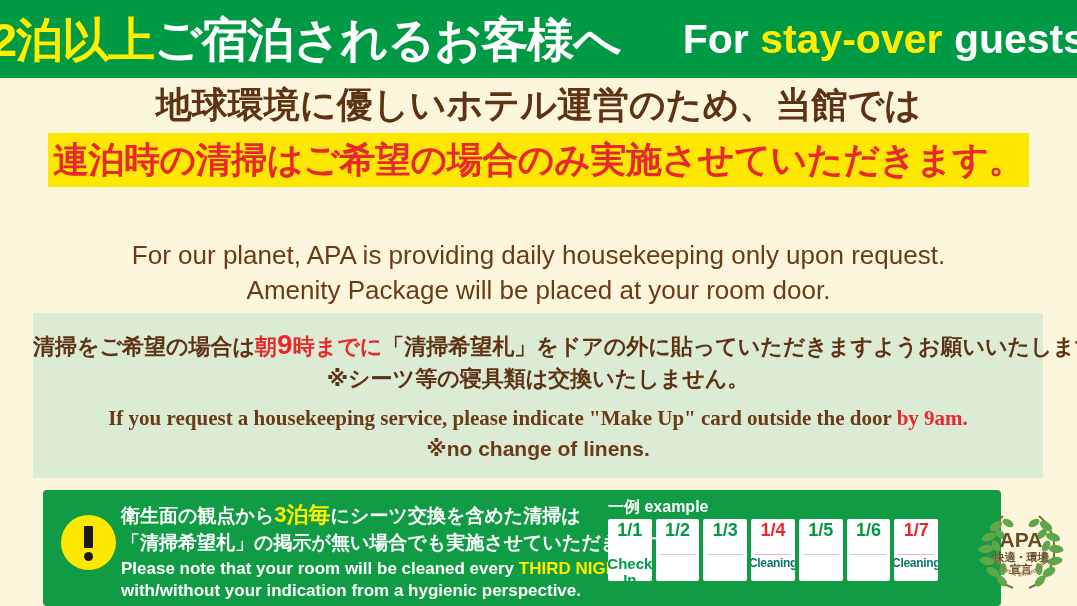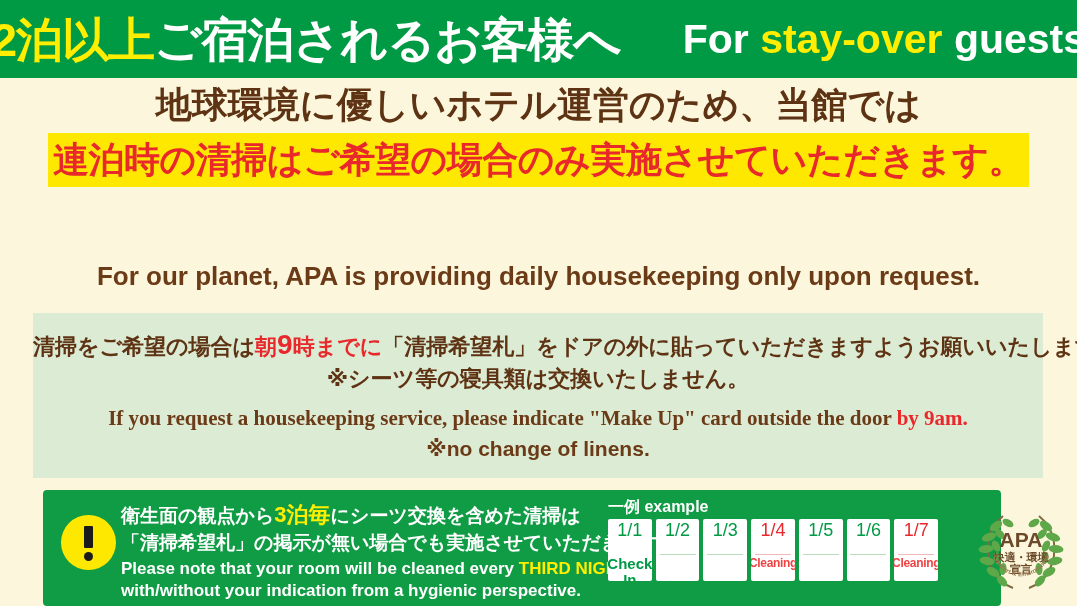--- a/index.html
+++ b/index.html
@@ -98,26 +98,26 @@
     text-align: center;
     font-size: 35px;
     font-weight: 700;
     line-height: 1.15;
     color: #5E3314;
     white-space: nowrap;
   }
   .intro-en {
     position: absolute;
     left: 0;
-    top: 259px;
+    top: 238px;
     width: 1077px;
     text-align: center;
     color: #6B3A17;
     font-size: 26px;
-    font-weight: 700;
+    font-weight: 400;
     line-height: 1.33;
     white-space: nowrap;
   }
 
   
   .request-panel {
     position: absolute;
     left: 33px;
     top: 313px;
     width: 1010px;
@@ -279,21 +279,21 @@
     border-radius: 2px;
     display: flex;
     flex-direction: column;
     align-items: center;
     box-sizing: border-box;
     padding-top: 2px;
     overflow: hidden;
   }
   .cal-date {
     font-size: 18px;
-    font-weight: 400;
+    font-weight: 700;
     color: #009A44;
     line-height: 1.1;
     padding-bottom: 13px;
   }
   .cal-date.red {
     color: #E8282B;
   }
   .cal-sep {
     width: 36px;
     height: 1px;
@@ -304,21 +304,21 @@
     background: #F3B9B9;
   }
   .cal-note {
     font-size: 15px;
     font-weight: 700;
     color: #009A44;
     line-height: 1.05;
     text-align: center;
   }
   .cal-note.red {
-    color: #ef4444;
+    color: #0f766e;
     font-size: 12px;
     letter-spacing: -0.3px;
   }
 
   
   .apa-seal {
     position: absolute;
     left: 975px;
     top: 499px;
     width: 92px;
@@ -344,20 +344,21 @@
 
   <div class="intro-line1">地球環境に優しいホテル運営のため、当館では</div>
 
   <div class="yellow-band">
     <span class="txt">連泊時の清掃はご希望の場合のみ実施させていただきます。</span>
   </div>
 
 
   <div class="intro-en">
     <div>For our planet, APA is providing daily housekeeping only upon request.</div>
+    <div>Amenity Package will be placed at your room door.</div>
   </div>
 
   <div class="request-panel">
     <div class="request-jp1">
       <span>清掃をご希望の場合は</span><span class="hl">朝</span><span class="hl-big">9</span><span class="hl">時までに</span><span>「清掃希望札」をドアの外に貼っていただきますようお願いいたします。</span>
     </div>
     <div class="request-jp2">※シーツ等の寝具類は交換いたしません。</div>
     <div class="request-en1">
       <span>If you request a housekeeping service, please indicate "Make Up" card outside the door </span><span class="hl">by 9am.</span>
     </div>

